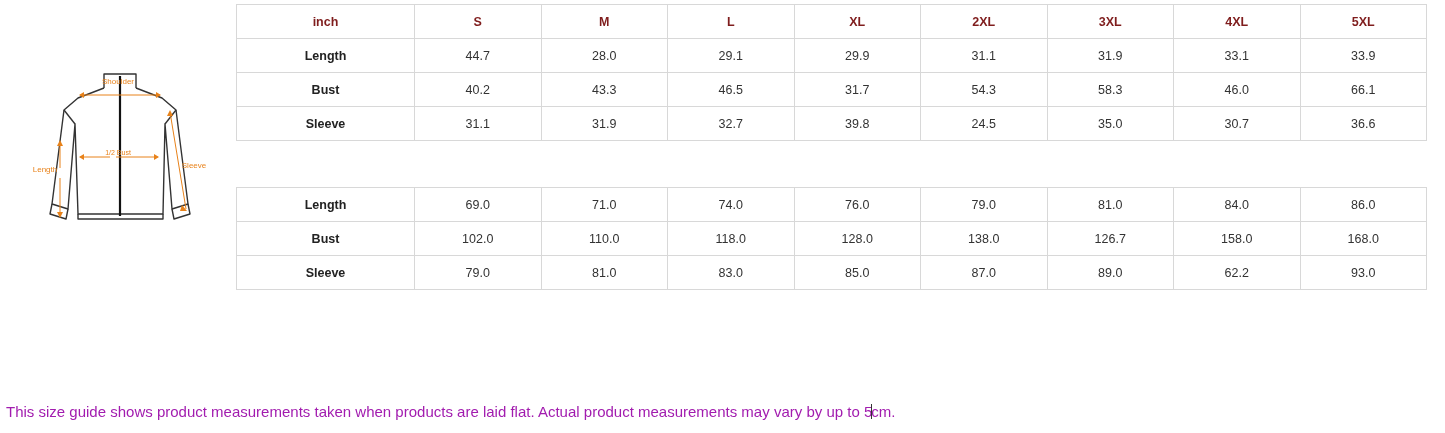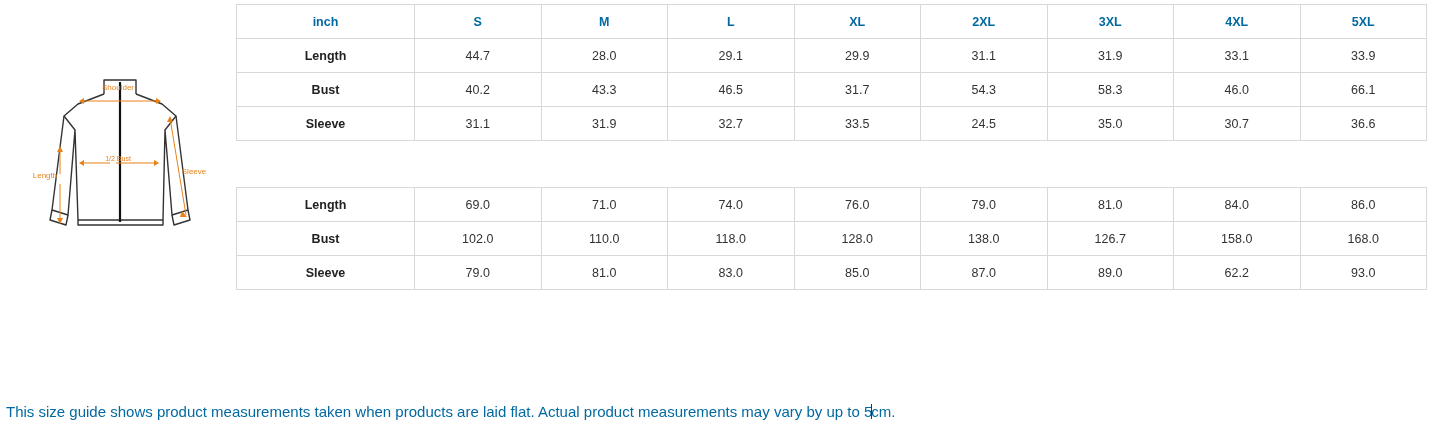--- a/index.html
+++ b/index.html
@@ -17,21 +17,21 @@
   }
   .page {
     position: relative;
     width: 1445px;
     height: 433px;
   }
   
   .diagram {
     position: absolute;
     left: 18px;
-    top: 70px;
+    top: 64px;
     width: 200px;
     height: 180px;
   }
   .diagram svg { display: block; }
   
   .tables {
     position: absolute;
     left: 236px;
     top: 4px;
     width: 1190px;
@@ -47,36 +47,36 @@
     height: 33px;
     text-align: center;
     vertical-align: middle;
     font-size: 12.5px;
     color: #333;
     padding: 0 2px;
     white-space: nowrap;
   }
   table.size-table tr.head td {
     font-weight: bold;
-    color: #0369a1;
+    color: #7f1d1d;
   }
   table.size-table td.rowlabel {
     font-weight: bold;
     color: #222;
   }
   .col-first { width: 178px; }
   .col-rest  { width: 126.5px; }
   .spacer { height: 46px; }
   
   .note {
     position: absolute;
     left: 6px;
     top: 403px;
     font-size: 15px;
-    color: #0369a1;
+    color: #a21caf;
     white-space: nowrap;
   }
   .note .caret {
     display: inline-block;
     width: 0;
     border-left: 1px solid #333;
     height: 15px;
     vertical-align: -2px;
     margin: 0 -1px;
   }
@@ -180,21 +180,21 @@
           <td>54.3</td>
           <td>58.3</td>
           <td>46.0</td>
           <td>66.1</td>
         </tr>
         <tr>
           <td class="rowlabel">Sleeve</td>
           <td>31.1</td>
           <td>31.9</td>
           <td>32.7</td>
-          <td>33.5</td>
+          <td>39.8</td>
           <td>24.5</td>
           <td>35.0</td>
           <td>30.7</td>
           <td>36.6</td>
         </tr>
       </tbody>
     </table>
 
     <div class="spacer"></div>
 

